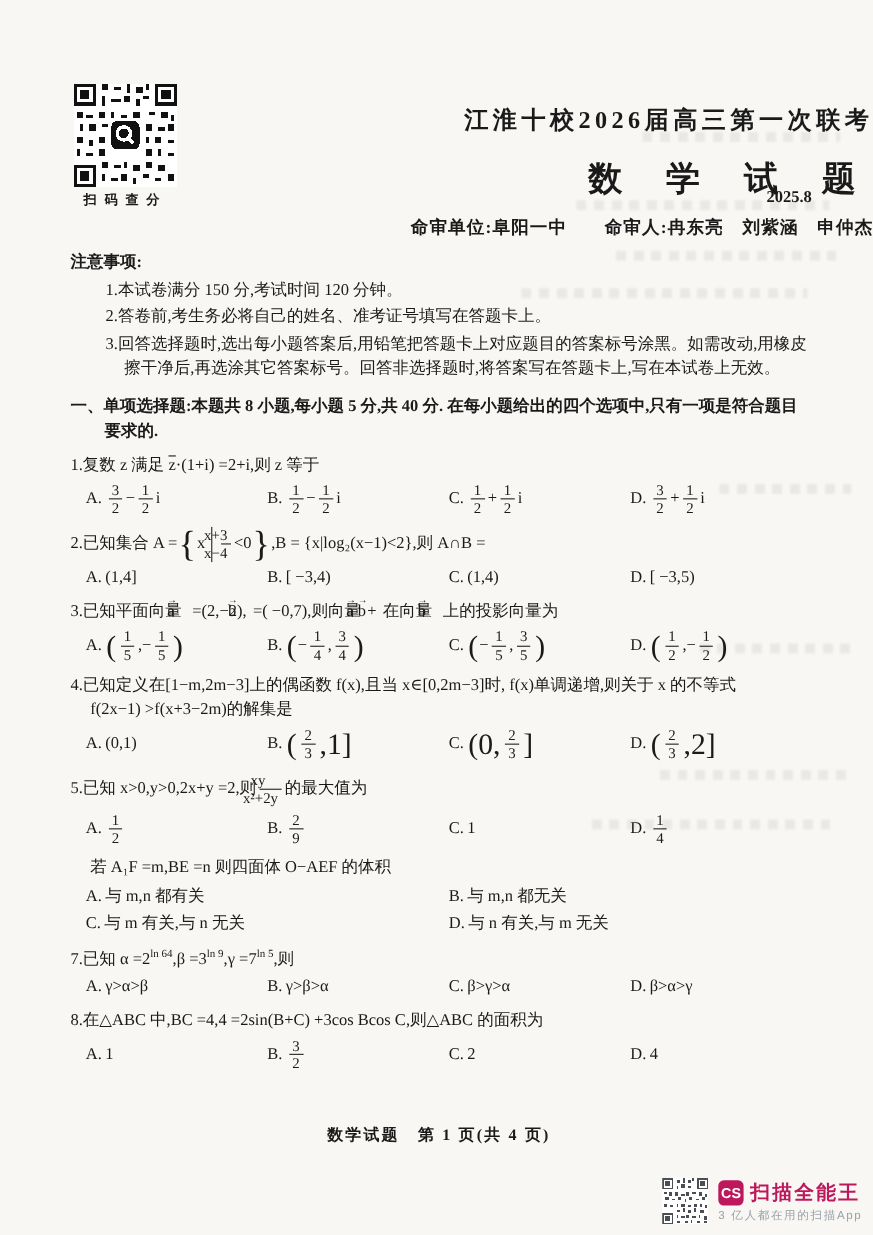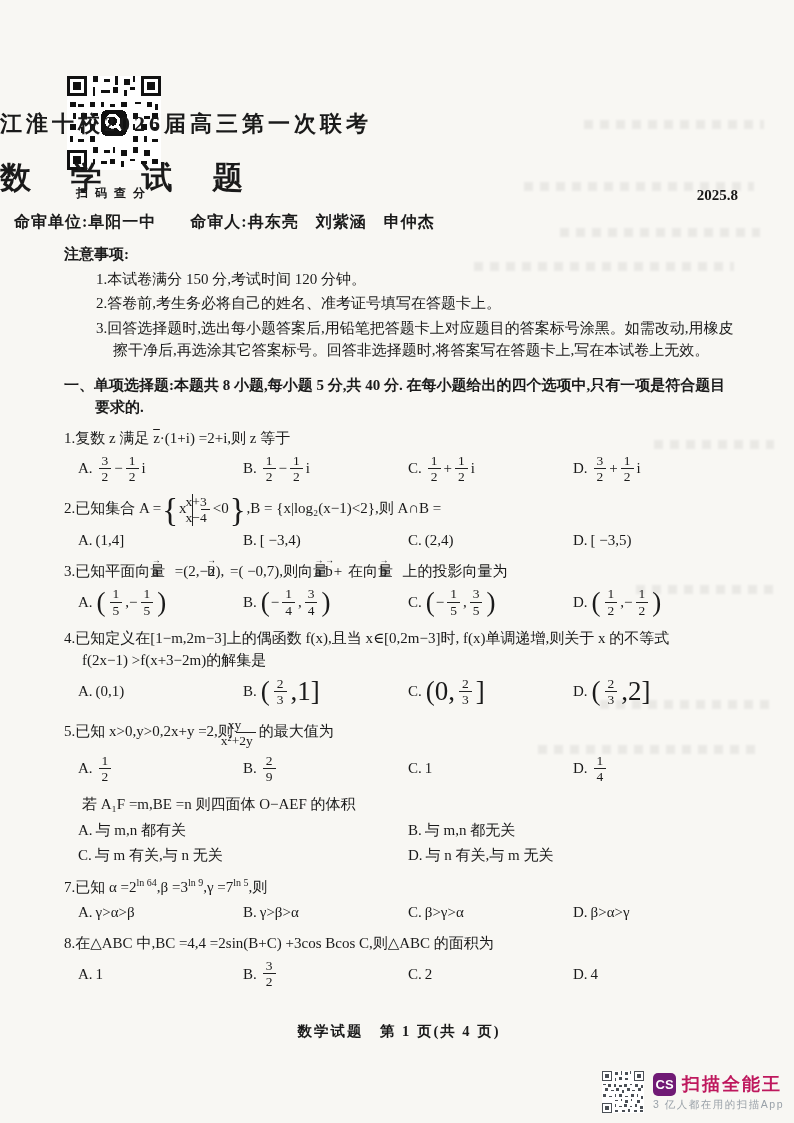--- a/index.html
+++ b/index.html
@@ -4,23 +4,23 @@
 <style>
   html,body{margin:0;padding:0;background:#d9d7d3;}
   .page{position:relative;width:794px;height:1123px;margin:0 auto;background:#f8f7f3;
         font-family:"Liberation Serif","DejaVu Serif",serif;color:#1a1a1a;overflow:hidden;}
   
   .smudge{position:absolute;height:9px;opacity:.07;filter:blur(1.2px);
           background:repeating-linear-gradient(90deg,#333 0 9px,transparent 9px 16px);}
   
   .qr-top{position:absolute;left:64px;top:76px;width:100px;text-align:center;}
   .qr-top svg{width:94px;height:94px;display:block;margin:0 auto;}
-  .qr-caption{font-size:12px;font-weight:700;letter-spacing:7px;margin-top:15px;white-space:nowrap;}
-  
-  .header{position:relative;padding-top:94px;text-align:left;margin-top:15px;}
+  .qr-caption{font-size:12px;font-weight:700;letter-spacing:7px;margin-top:3px;white-space:nowrap;}
+  
+  .header{position:relative;padding-top:94px;text-align:right;}
   .exam-title{font-size:22px;font-weight:700;letter-spacing:4px;}
   .paper-title{font-size:31px;font-weight:700;letter-spacing:16px;margin-top:18px;}
   .date{position:absolute;right:56px;top:172px;font-size:15px;font-weight:700;}
   .committee{margin-top:13px;font-size:16px;font-weight:700;letter-spacing:1px;padding-left:14px;}
   .committee .gap{display:inline-block;width:34px;}
   
   .content{padding:10px 56px 0 64px;font-size:15px;line-height:1.5;}
   .notice-title{font-weight:700;}
   .nitem{margin-left:32px;padding-left:17px;text-indent:-17px;margin-top:2px;}
   .sec{margin-top:12px;font-weight:700;padding-left:31px;text-indent:-31px;line-height:1.5;}
@@ -45,21 +45,21 @@
   sup{font-size:10px;}
   
   .footer{position:absolute;left:4px;right:0;bottom:82px;text-align:center;
           font-size:14.5px;font-weight:700;letter-spacing:2px;}
   
   .wm{position:absolute;right:10px;bottom:10px;display:flex;align-items:center;gap:9px;
       font-family:"Liberation Sans","DejaVu Sans",sans-serif;}
   .wm svg{width:42px;height:42px;}
   .wm-col{display:flex;flex-direction:column;gap:2px;}
   .wm-row{display:flex;align-items:center;gap:6px;}
-  .wm-logo{width:23px;height:23px;background:#701a75;border-radius:5px;color:#fff;
+  .wm-logo{width:23px;height:23px;background:#be185d;border-radius:5px;color:#fff;
            font-weight:700;font-size:13px;display:flex;align-items:center;justify-content:center;
            position:relative;}
   .wm-logo::after{content:"";position:absolute;left:-2px;bottom:-2px;width:9px;height:9px;
            background:#35b596;border-radius:2px 0 4px 2px;z-index:-1;}
   .wm-name{font-size:18px;font-weight:700;color:#be185d;letter-spacing:2px;}
   .wm-tag{font-size:10.5px;color:#9aa2a9;letter-spacing:1.5px;}
 </style>
 </head>
 <body>
 
@@ -238,21 +238,21 @@
         <span class="opt">
             <span class="lbl">A.</span>
             <span>(1,4]</span>
           </span>
         <span class="opt">
             <span class="lbl">B.</span>
             <span>[ −3,4)</span>
           </span>
         <span class="opt">
             <span class="lbl">C.</span>
-            <span>(2,4)</span>
+            <span>(1,4)</span>
           </span>
         <span class="opt">
             <span class="lbl">D.</span>
             <span>[ −3,5)</span>
           </span>
       </div>
     </div>
 
     <div class="q">
       <div class="qline">

